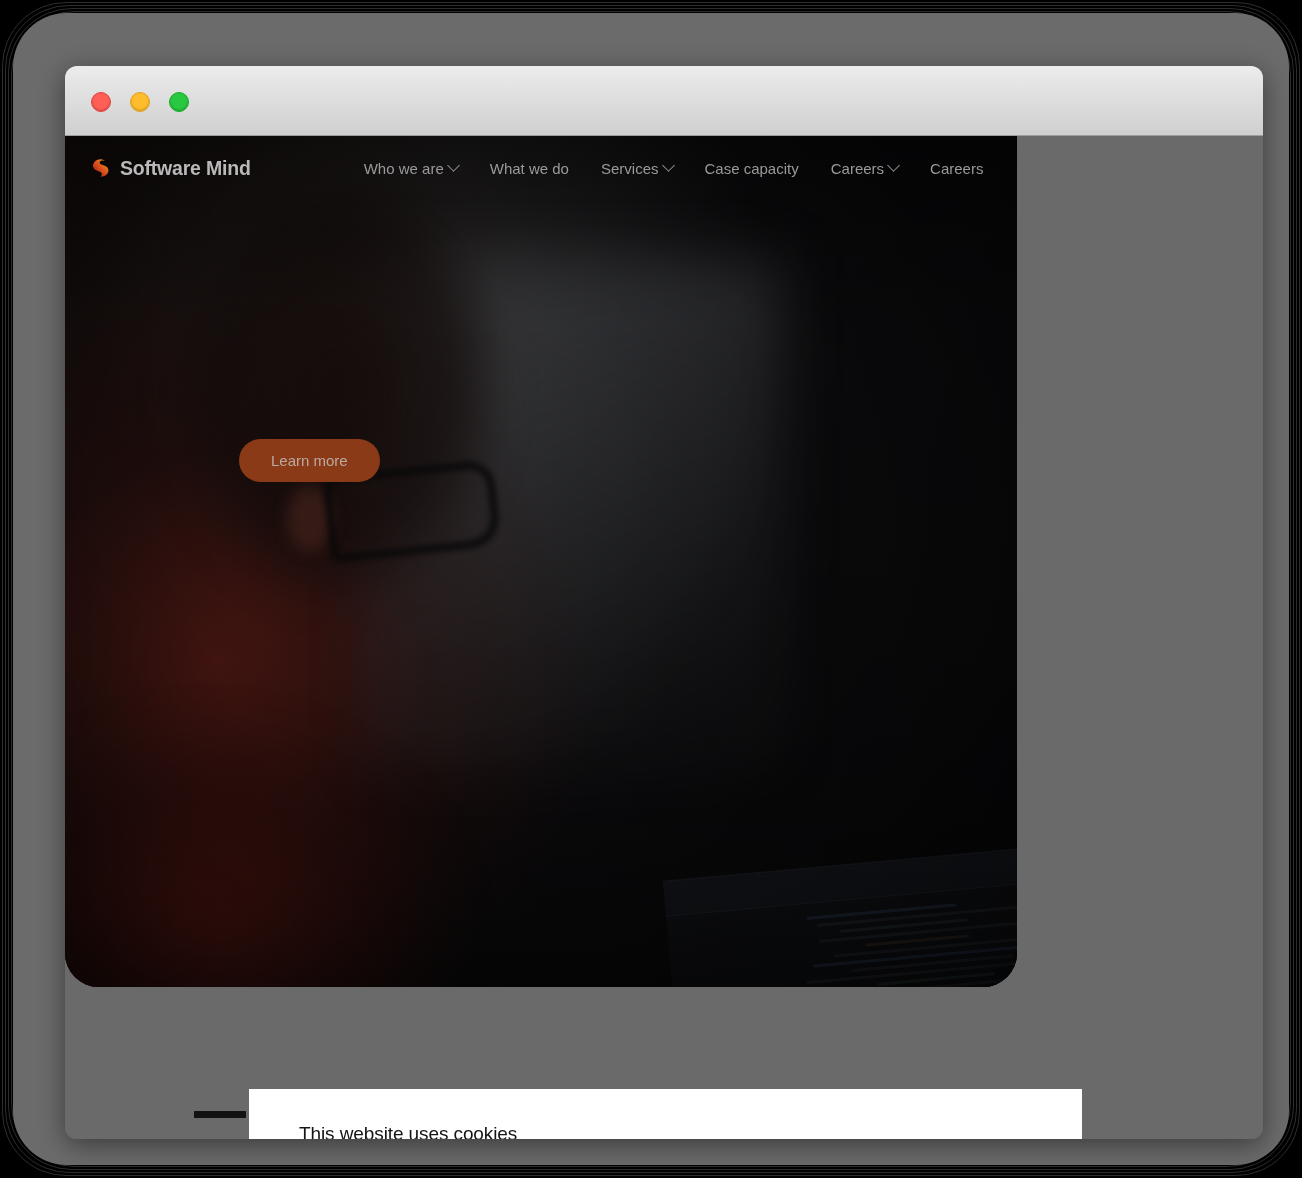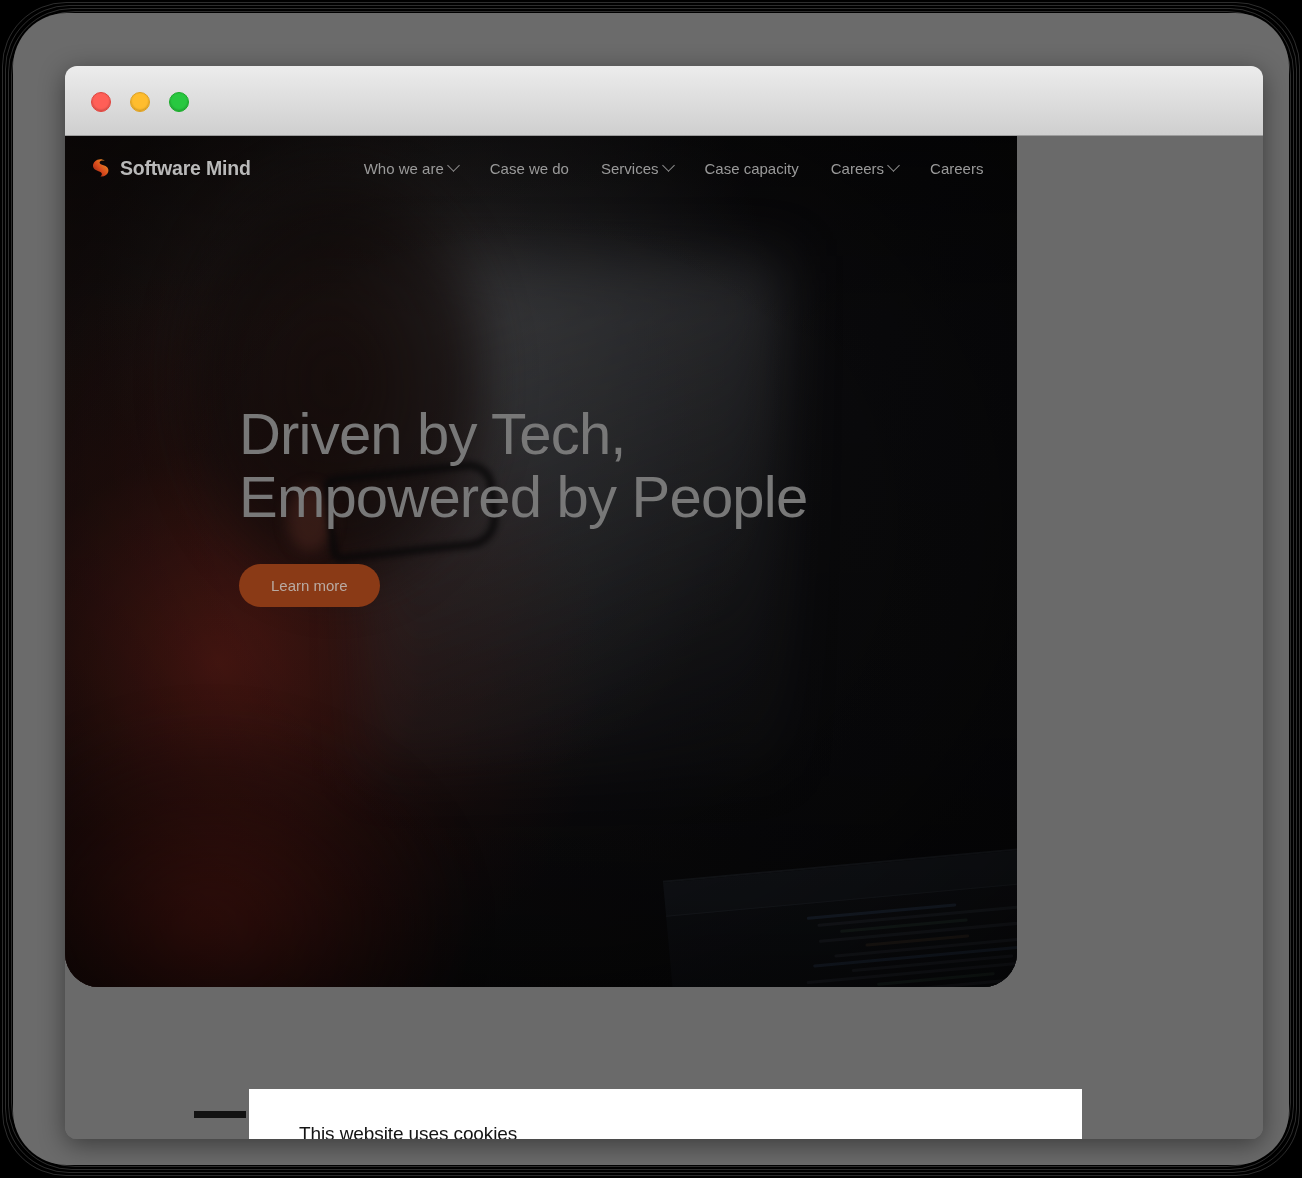--- a/index.html
+++ b/index.html
@@ -426,21 +426,21 @@
             </a>
 
             <div id="nav-links">
 
               <div class="nav-item">
                 <span>Who we are</span>
                 <i class="chev"></i>
               </div>
 
               <div class="nav-item">
-                <span>Case we do</span>
+                <span>What we do</span>
               </div>
 
               <div class="nav-item">
                 <span>Services</span>
                 <i class="chev"></i>
               </div>
 
               <div class="nav-item">
                 <span>Case capacity</span>
               </div>
@@ -458,22 +458,20 @@
 
               <div id="lang-switcher">
                 <span>EN</span>
                 <i class="chev"></i>
               </div>
 
             </div>
           </nav>
 
           <div id="hero-content">
-            <h1 id="hero-heading">Driven by Tech,
-Empowered by People</h1>
             <button id="learn-more-button">Learn more</button>
           </div>
 
         </section>
 
         <div id="cookie-banner">
           <h2 id="cookie-title">This website uses cookies</h2>
 
         </div>
 

